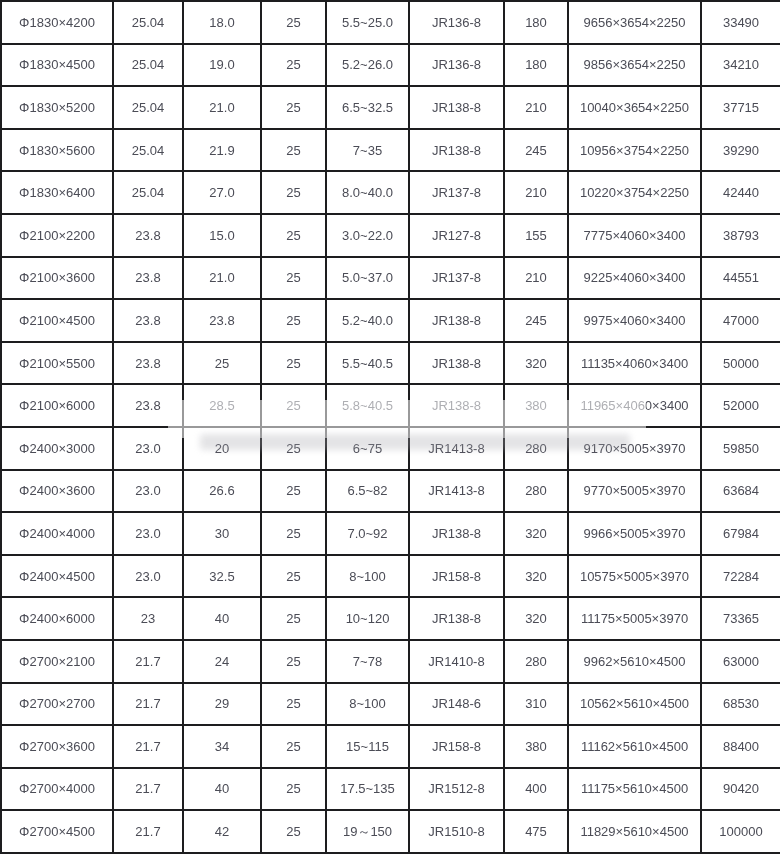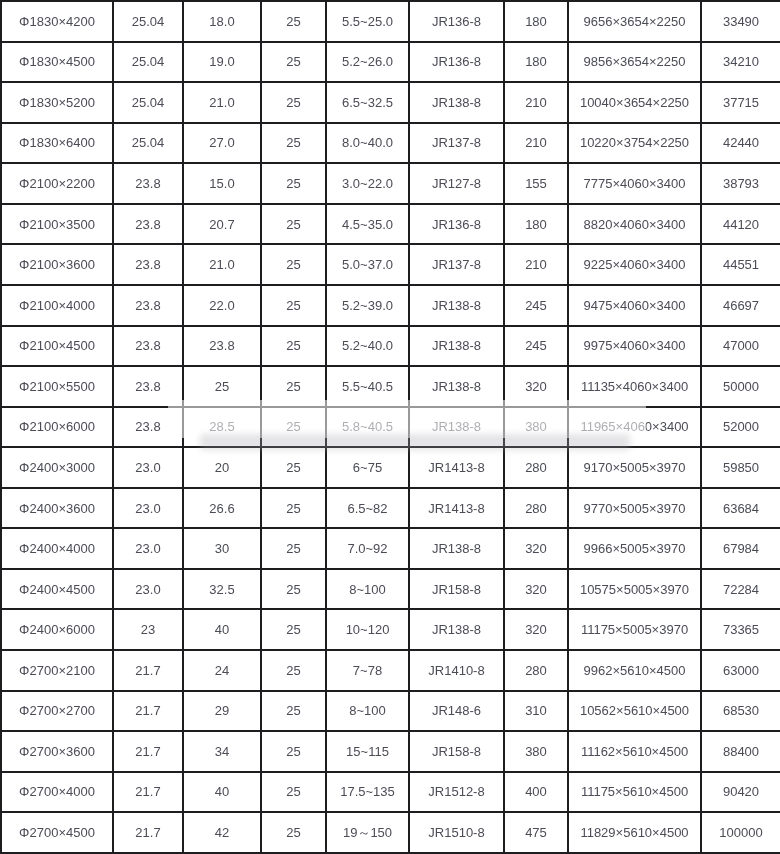--- a/index.html
+++ b/index.html
@@ -108,20 +108,31 @@
           <td>25.04</td>
           <td>21.0</td>
           <td>25</td>
           <td>6.5~32.5</td>
           <td>JR138-8</td>
           <td>210</td>
           <td>10040×3654×2250</td>
           <td>37715</td>
         </tr>
         <tr>
+          <td>Φ1830×5600</td>
+          <td>25.04</td>
+          <td>21.9</td>
+          <td>25</td>
+          <td>7~35</td>
+          <td>JR138-8</td>
+          <td>245</td>
+          <td>10956×3754×2250</td>
+          <td>39290</td>
+        </tr>
+        <tr>
           <td>Φ1830×6400</td>
           <td>25.04</td>
           <td>27.0</td>
           <td>25</td>
           <td>8.0~40.0</td>
           <td>JR137-8</td>
           <td>210</td>
           <td>10220×3754×2250</td>
           <td>42440</td>
         </tr>
@@ -130,51 +141,29 @@
           <td>23.8</td>
           <td>15.0</td>
           <td>25</td>
           <td>3.0~22.0</td>
           <td>JR127-8</td>
           <td>155</td>
           <td>7775×4060×3400</td>
           <td>38793</td>
         </tr>
         <tr>
-          <td>Φ2100×3500</td>
-          <td>23.8</td>
-          <td>20.7</td>
-          <td>25</td>
-          <td>4.5~35.0</td>
-          <td>JR136-8</td>
-          <td>180</td>
-          <td>8820×4060×3400</td>
-          <td>44120</td>
-        </tr>
-        <tr>
           <td>Φ2100×3600</td>
           <td>23.8</td>
           <td>21.0</td>
           <td>25</td>
           <td>5.0~37.0</td>
           <td>JR137-8</td>
           <td>210</td>
           <td>9225×4060×3400</td>
           <td>44551</td>
-        </tr>
-        <tr>
-          <td>Φ2100×4000</td>
-          <td>23.8</td>
-          <td>22.0</td>
-          <td>25</td>
-          <td>5.2~39.0</td>
-          <td>JR138-8</td>
-          <td>245</td>
-          <td>9475×4060×3400</td>
-          <td>46697</td>
         </tr>
         <tr>
           <td>Φ2100×4500</td>
           <td>23.8</td>
           <td>23.8</td>
           <td>25</td>
           <td>5.2~40.0</td>
           <td>JR138-8</td>
           <td>245</td>
           <td>9975×4060×3400</td>

